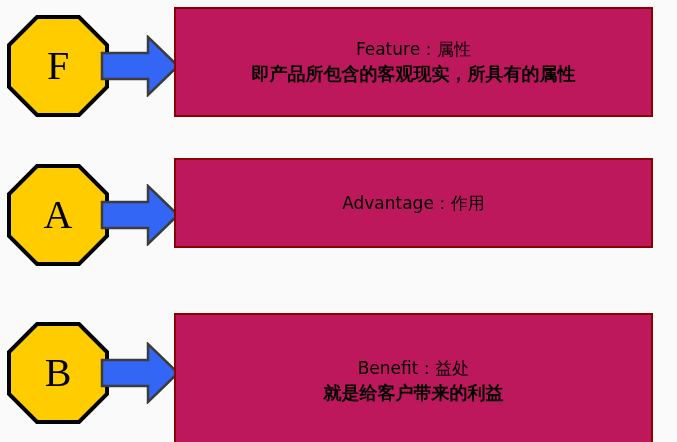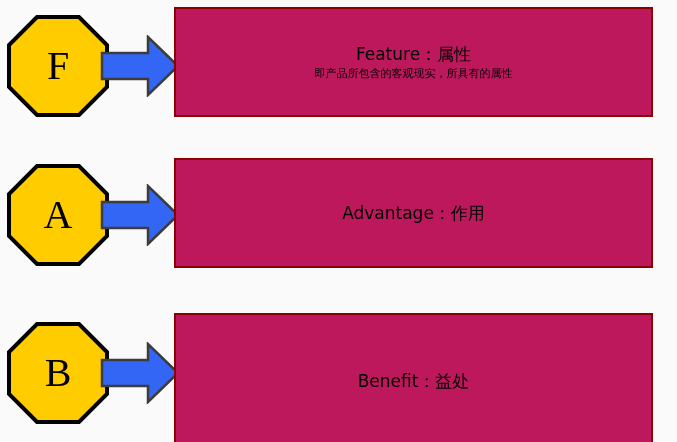--- a/index.html
+++ b/index.html
@@ -73,36 +73,36 @@
     width: 479px;
     box-sizing: border-box;
     border: 2px solid #8b0000;
     background: #be185d;
     display: flex;
     flex-direction: column;
     align-items: center;
     justify-content: center;
   }
   .row-0 .panel { top: 7px;  height: 110px; }
-  .row-1 .panel { top: 6px;  height: 110px; }
+  .row-1 .panel { top: 6px;  height: 90px; }
   .row-2 .panel { top: 8px;  height: 136px; }
 
   .panel-title {
     font-size: 17px;
     color: #000000;
     line-height: 1.45;
     white-space: nowrap;
     font-weight: 400;
   }
   .panel-desc {
-    font-size: 11px;
+    font-size: 18px;
     color: #000000;
     line-height: 1.45;
     white-space: nowrap;
-    font-weight: 400;
+    font-weight: 700;
   }
 </style>
 </head>
 <body>
 
 <div id="diagram">
 
   <div class="fab-row row-0">
     <div class="badge">
       <svg viewBox="0 0 104 104" xmlns="http://www.w3.org/2000/svg">
@@ -145,16 +145,17 @@
       </svg>
       <span class="badge-letter">B</span>
     </div>
     <div class="arrow">
       <svg viewBox="0 0 80 62" xmlns="http://www.w3.org/2000/svg">
         <polygon points="2,18 48,18 48,2 78,31 48,60 48,44 2,44" fill="#3366f5" stroke="#3c3c3c" stroke-width="2.5" stroke-linejoin="miter"></polygon>
       </svg>
     </div>
     <div class="panel">
       <div class="panel-title">Benefit：益处</div>
+      <div class="panel-desc">就是给客户带来的利益</div>
     </div>
   </div>
 
 </div>
 
 </body></html>

